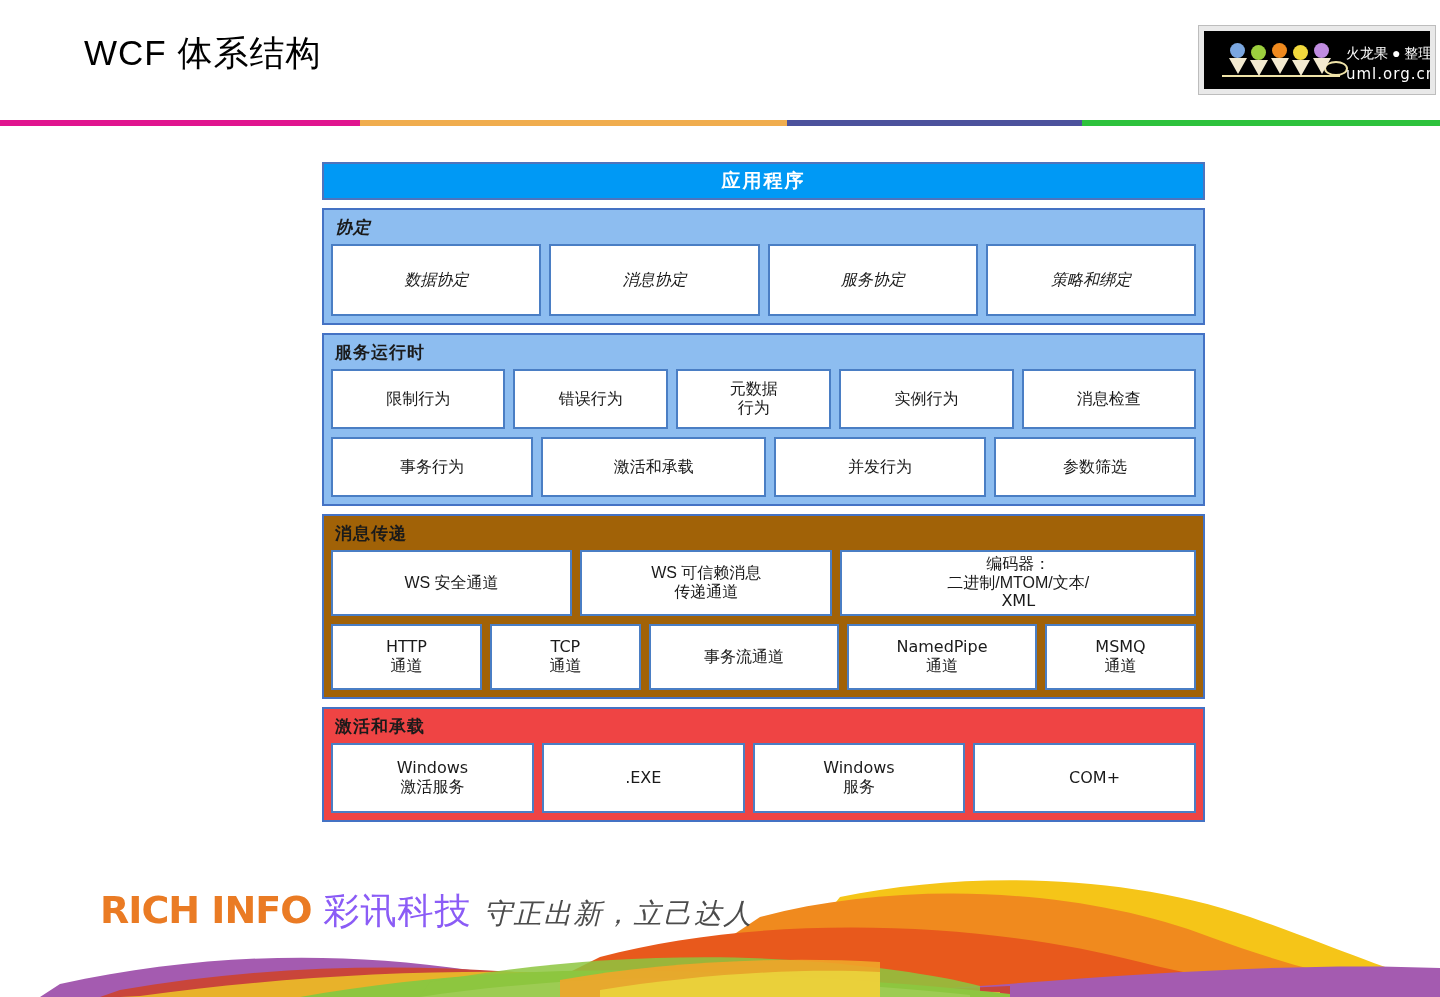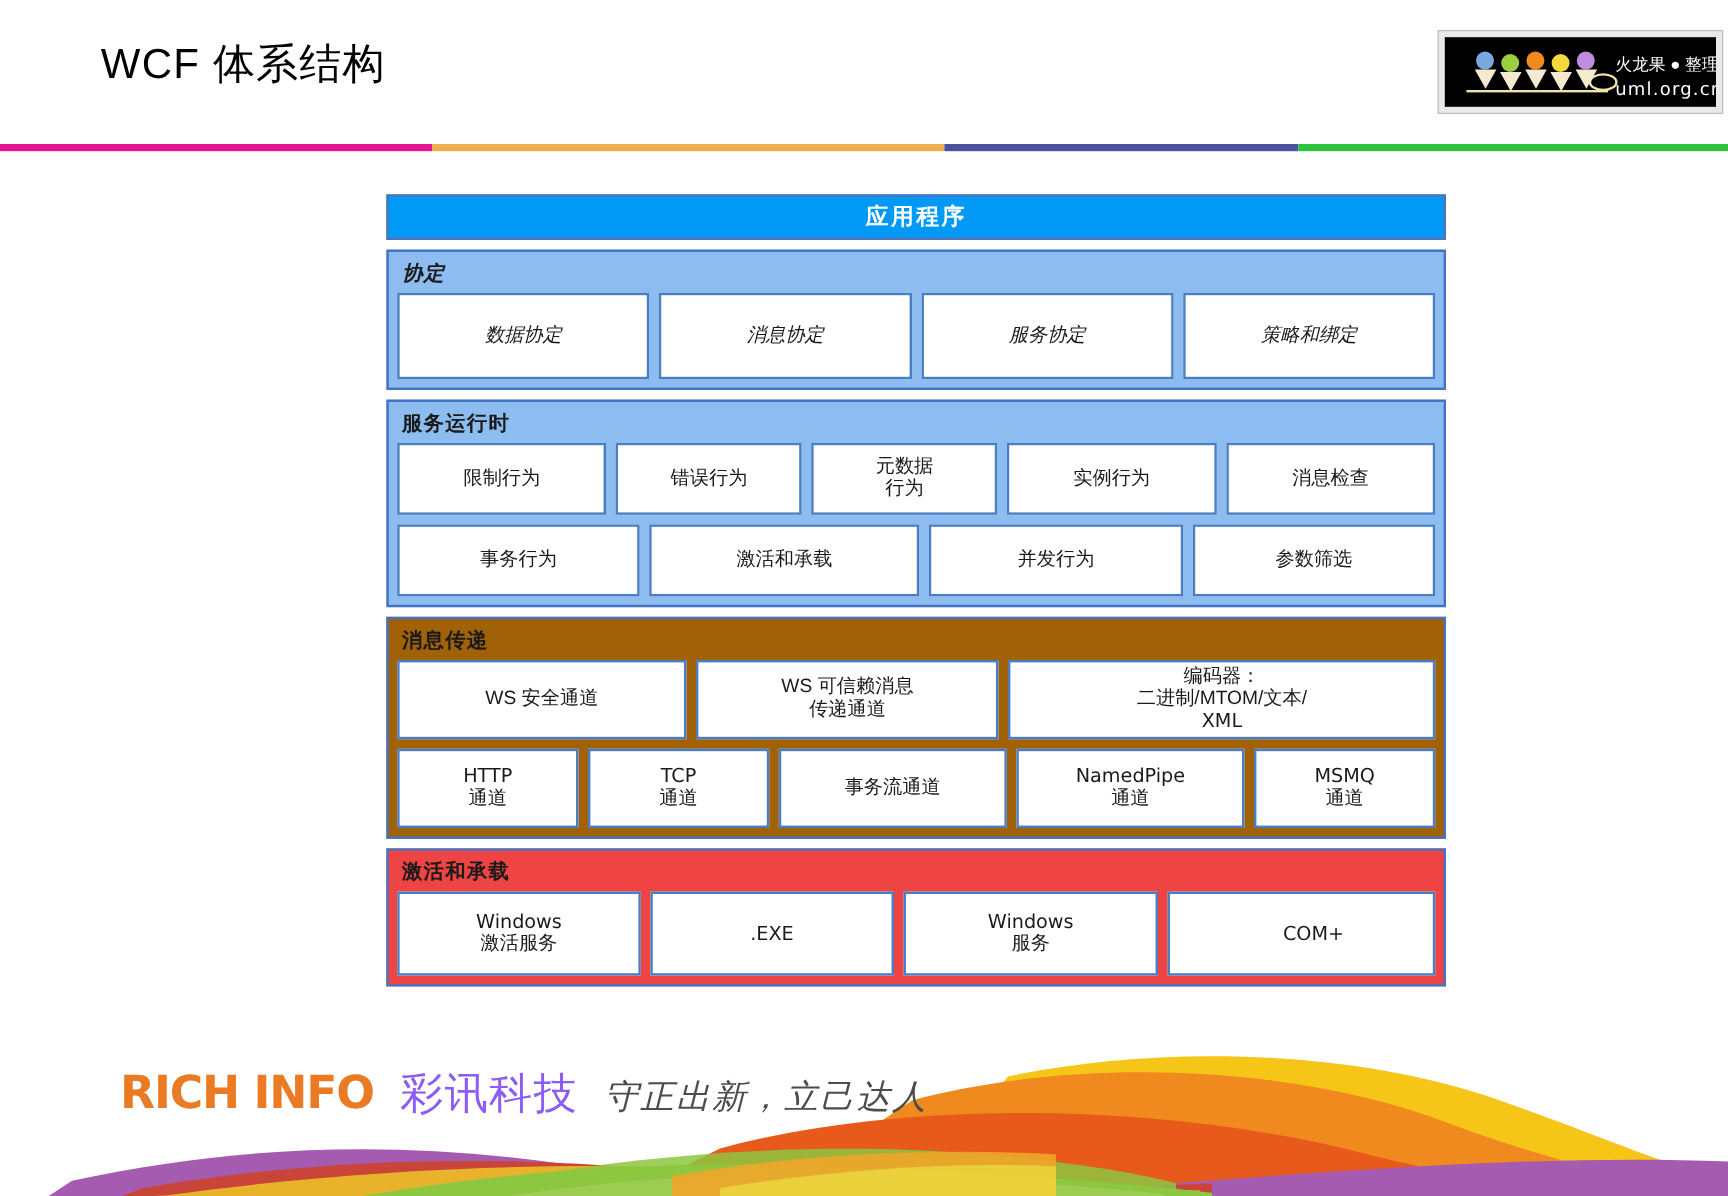--- a/index.html
+++ b/index.html
@@ -167,21 +167,21 @@
     width: 1440px;
     height: 135px;
     overflow: hidden;
   }
   #footer-logo {
     position: absolute;
     left: 100px;
     top: 25px;
     display: flex;
     align-items: baseline;
-    gap: 22px;
+    gap: 12px;
     z-index: 5;
     white-space: nowrap;
   }
   #brand-en {
     font-size: 38px;
     font-weight: bold;
     color: #ea7b24;
     letter-spacing: -1px;
     font-family: "DejaVu Sans", sans-serif;
   }

